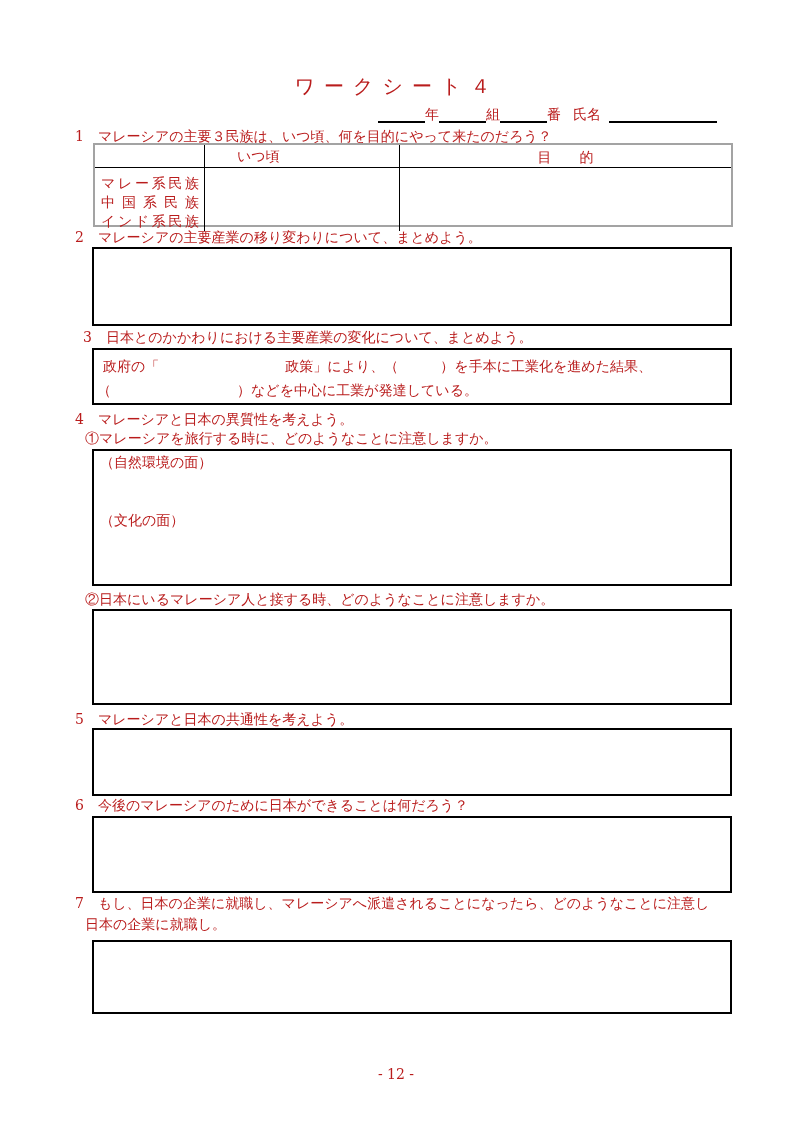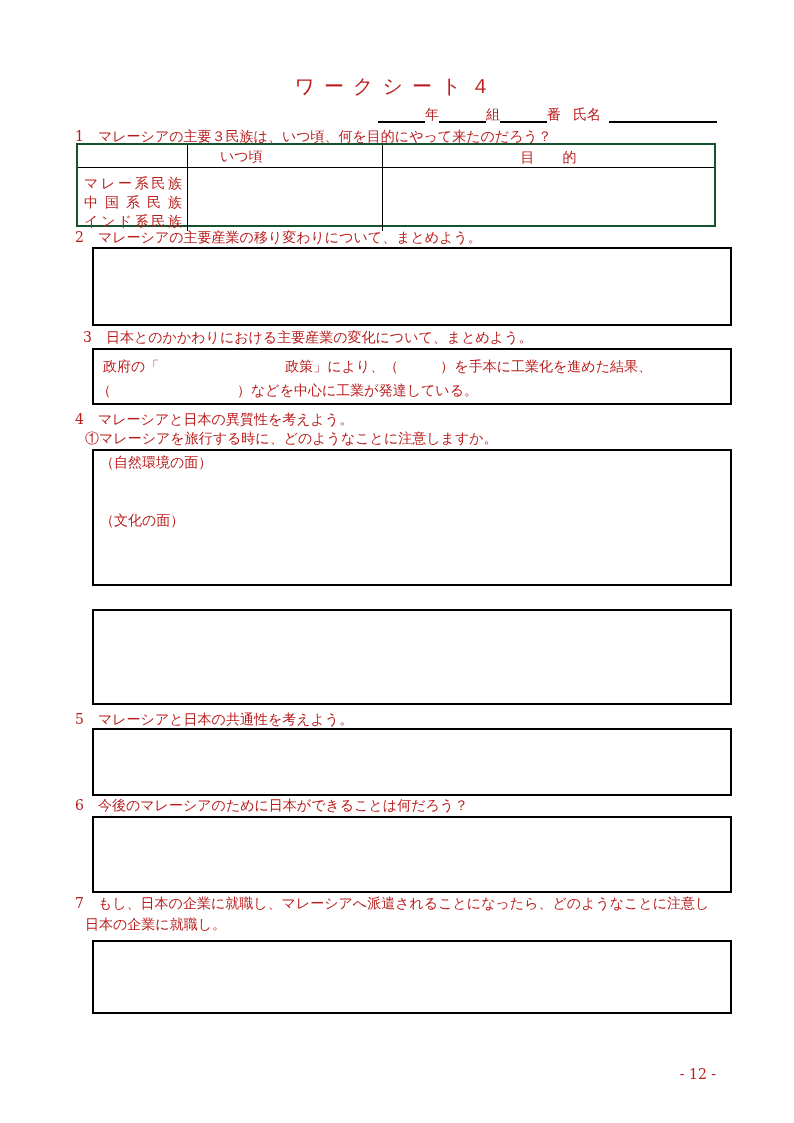--- a/index.html
+++ b/index.html
@@ -48,23 +48,23 @@
     left:92px; width:640px;
     border:2px solid #000;
     box-sizing:border-box;
     background:#fff;
   }
   .inlabel { position:absolute; font-size:14px; line-height:16px; white-space:pre; }
 
   
   .tbl {
     position:absolute;
-    left:76px; top:143px;
+    left:93px; top:143px;
     width:640px; height:84px;
-    border:2px solid #14532d;
+    border:2px solid #a3a3a3;
     box-sizing:border-box;
     display:flex; flex-direction:column;
     background:#fff;
   }
   .tbl-head { height:23px; border-bottom:1px solid #000; display:flex; box-sizing:border-box; }
   .tbl-body { flex:1; display:flex; }
   .c1 { width:110px; border-right:1px solid #000; box-sizing:border-box; }
   .c2 { width:195px; border-right:1px solid #000; box-sizing:border-box; }
   .c3 { flex:1; }
   .head-when { font-size:14px; padding:3px 0 0 32px; white-space:pre; }
@@ -73,21 +73,21 @@
   .jrow {
     display:flex;
     justify-content:space-between;
     width:98px;
     font-size:14px;
     line-height:19px;
   }
   .footer {
     position:absolute;
     top:1066px; left:76px; width:640px;
-    text-align:right;
+    text-align:center;
     font-size:14px;
     white-space:pre;
   }
 </style>
 </head>
 <body>
 
 <div class="page">
 
   <div class="title">ワークシート４</div>
@@ -143,20 +143,21 @@
     <div class="inlabel" style="left:9px; top:8px;">政府の「　　　　　　　　　政策」により、（　　　）を手本に工業化を進めた結果、</div>
     <div class="inlabel" style="left:3px; top:32px;">（　　　　　　　　　）などを中心に工業が発達している。</div>
   </div>
 
   <div class="txt" style="left:75px; top:411px;">4　マレーシアと日本の異質性を考えよう。</div>
   <div class="txt" style="left:85px; top:430px;">①マレーシアを旅行する時に、どのようなことに注意しますか。</div>
   <div class="box" style="top:449px; height:137px;">
     <div class="inlabel" style="left:6px; top:3px;">（自然環境の面）</div>
     <div class="inlabel" style="left:6px; top:61px;">（文化の面）</div>
   </div>
+  <div class="txt" style="left:85px; top:591px;">②日本にいるマレーシア人と接する時、どのようなことに注意しますか。</div>
   <div class="box" style="top:609px; height:96px;"></div>
 
   <div class="txt" style="left:75px; top:711px;">5　マレーシアと日本の共通性を考えよう。</div>
   <div class="box" style="top:728px; height:68px;"></div>
 
   <div class="txt" style="left:75px; top:797px;">6　今後のマレーシアのために日本ができることは何だろう？</div>
   <div class="box" style="top:816px; height:77px;"></div>
 
   <div class="txt" style="left:75px; top:895px;">7　もし、日本の企業に就職し、マレーシアへ派遣されることになったら、どのようなことに注意し</div>
   <div class="txt" style="left:85px; top:916px;">日本の企業に就職し。</div>

